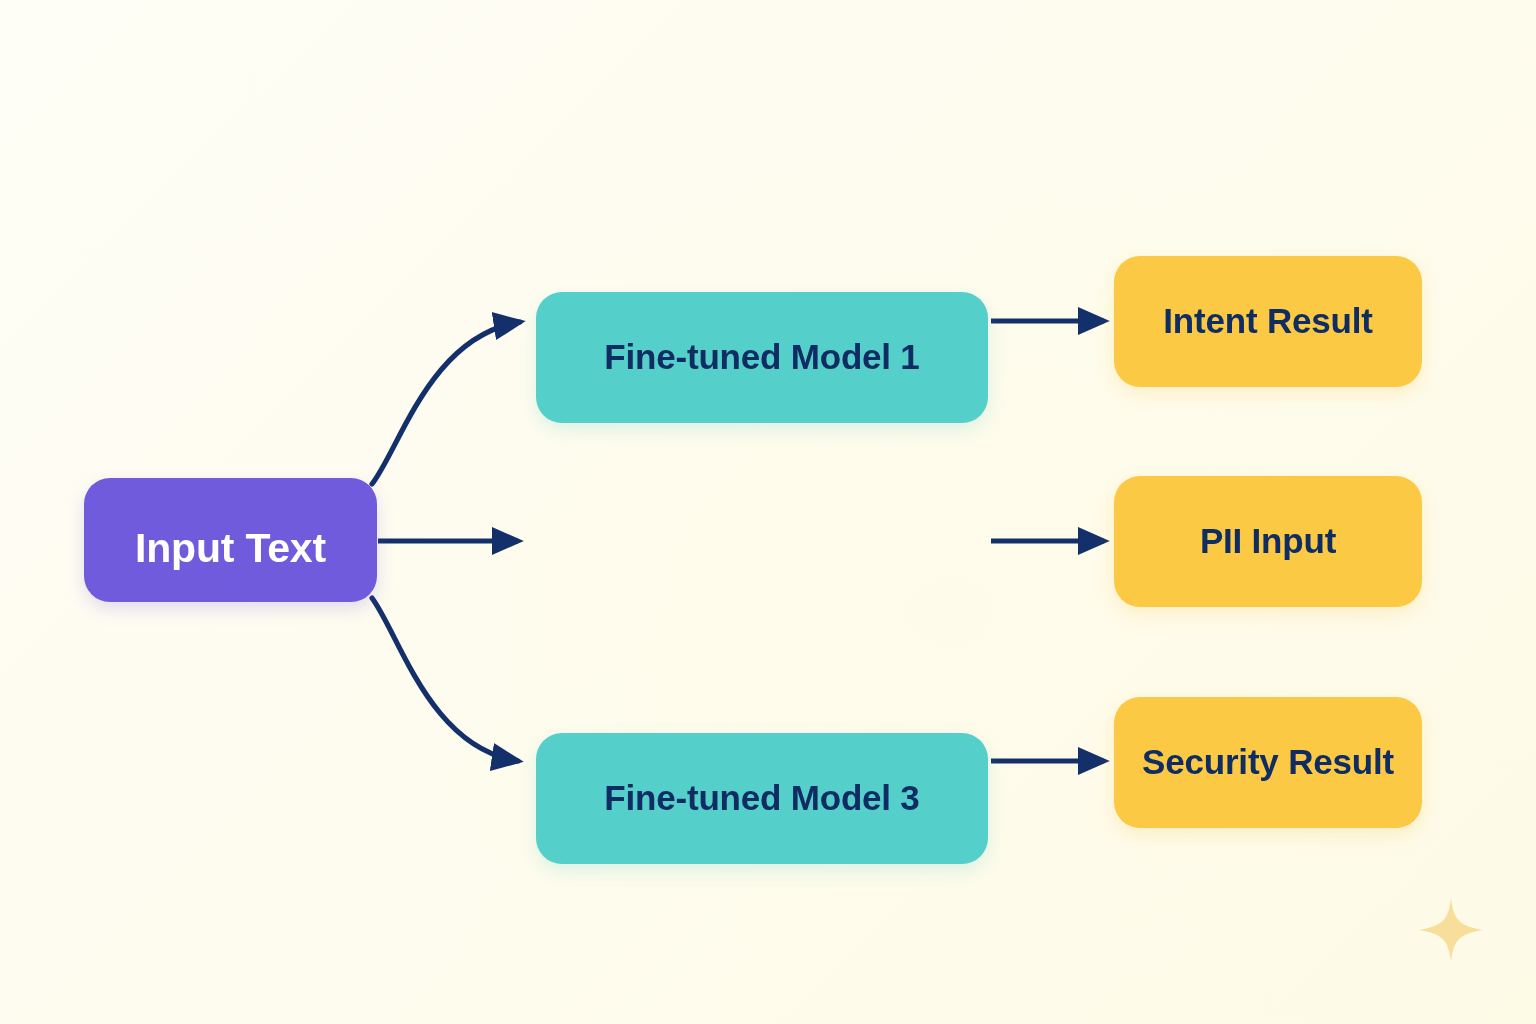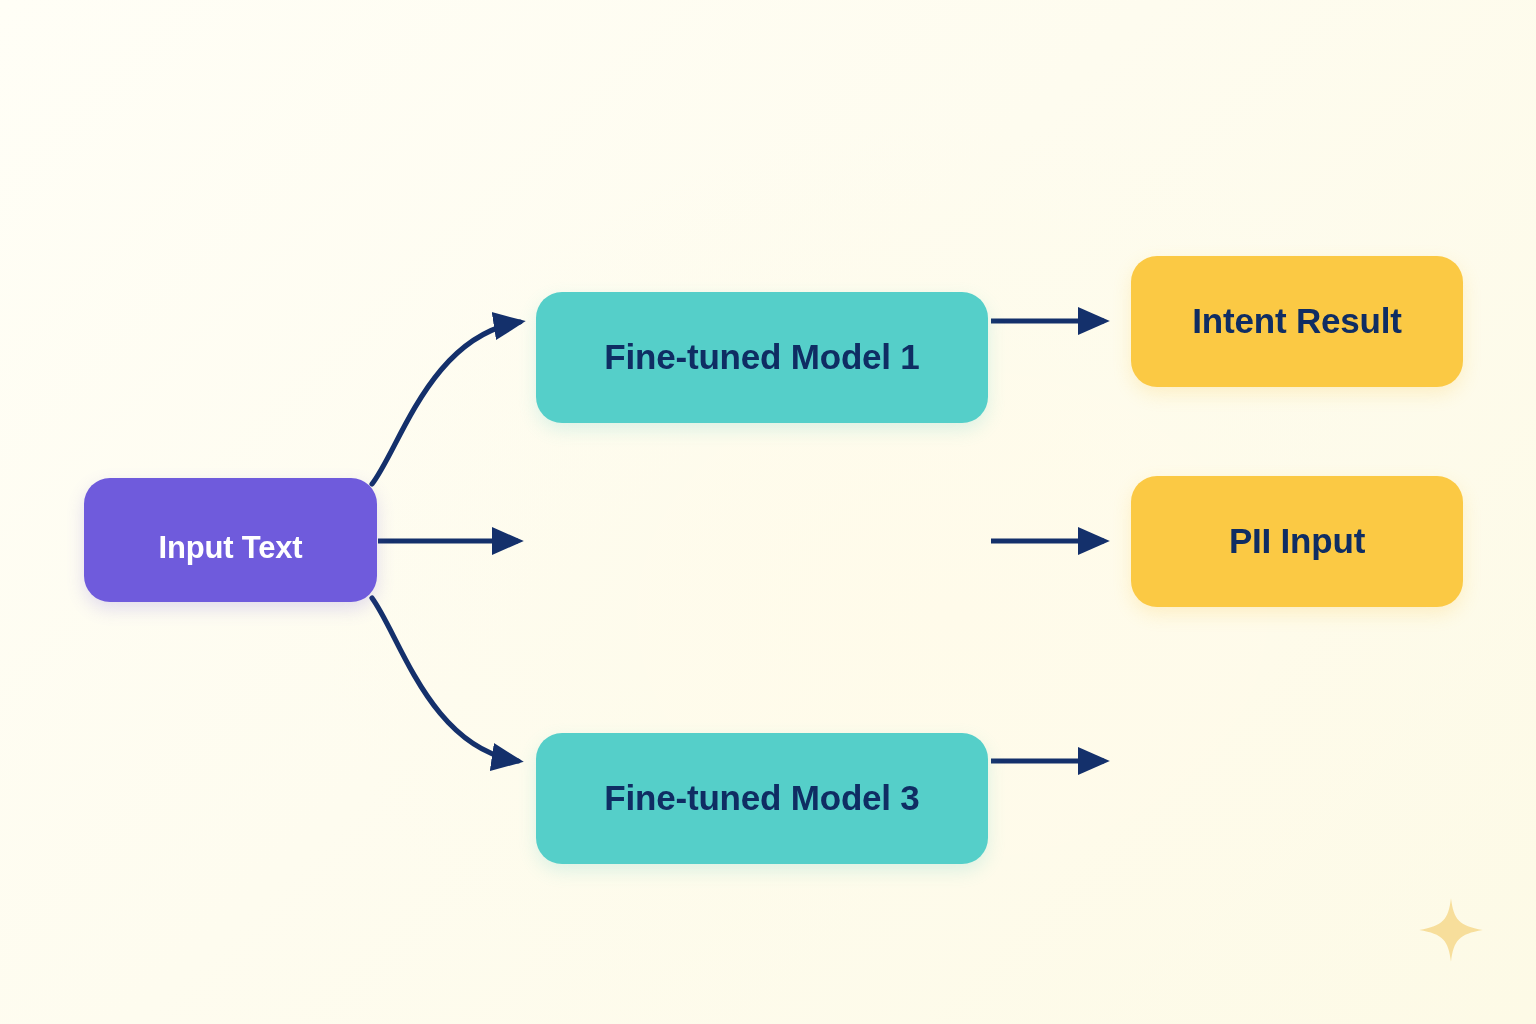--- a/index.html
+++ b/index.html
@@ -60,41 +60,40 @@
 
   .node-input {
     left: 84px;
     top: 478px;
     width: 293px;
     height: 124px;
     background: #6F5BDC;
     color: #FFFFFF;
     box-shadow: 0 7px 18px rgba(111, 91, 220, 0.20);
   }
-  .node-input .node-label { font-size: 31px; margin-top: 17px; }
+  .node-input .node-label { font-size: 41px; margin-top: 17px; }
 
   .node-model {
     left: 536px;
     width: 452px;
     height: 131px;
     background: #55CFC9;
     color: #0F2D63;
     box-shadow: 0 7px 18px rgba(85, 207, 201, 0.20);
     margin-top: 36px;
   }
   .node-model .node-label { font-size: 35px; }
 
   .node-result {
     left: 1114px;
-    width: 332px;
+    width: 308px;
     height: 131px;
     background: #FBC944;
     color: #0F2D63;
     box-shadow: 0 7px 18px rgba(251, 201, 68, 0.22);
-    margin-left: 17px;
   }
   .node-result .node-label { font-size: 35px; }
 
   .row1 { top: 256px; }
   .row2 { top: 476px; }
   .row3 { top: 697px; }
 </style>
 </head>
 <body>
 
@@ -130,18 +129,21 @@
   <div class="node node-model row3">
     <span class="node-label">Fine-tuned Model 3</span>
   </div>
 
   <div class="node node-result row1">
     <span class="node-label">Intent Result</span>
   </div>
   <div class="node node-result row2">
     <span class="node-label">PII Input</span>
   </div>
+  <div class="node node-result row3">
+    <span class="node-label">Security Result</span>
+  </div>
 
   <svg class="sparkle" style="left:1418px; top:897px; width:66px; height:66px;" viewBox="0 0 100 100" xmlns="http://www.w3.org/2000/svg">
     <path d="M50 2 C54 34 62 44 98 50 C62 56 54 66 50 98 C46 66 38 56 2 50 C38 44 46 34 50 2 Z" fill="#F7DE9B"></path>
   </svg>
 
 </div>
 
 </body></html>

